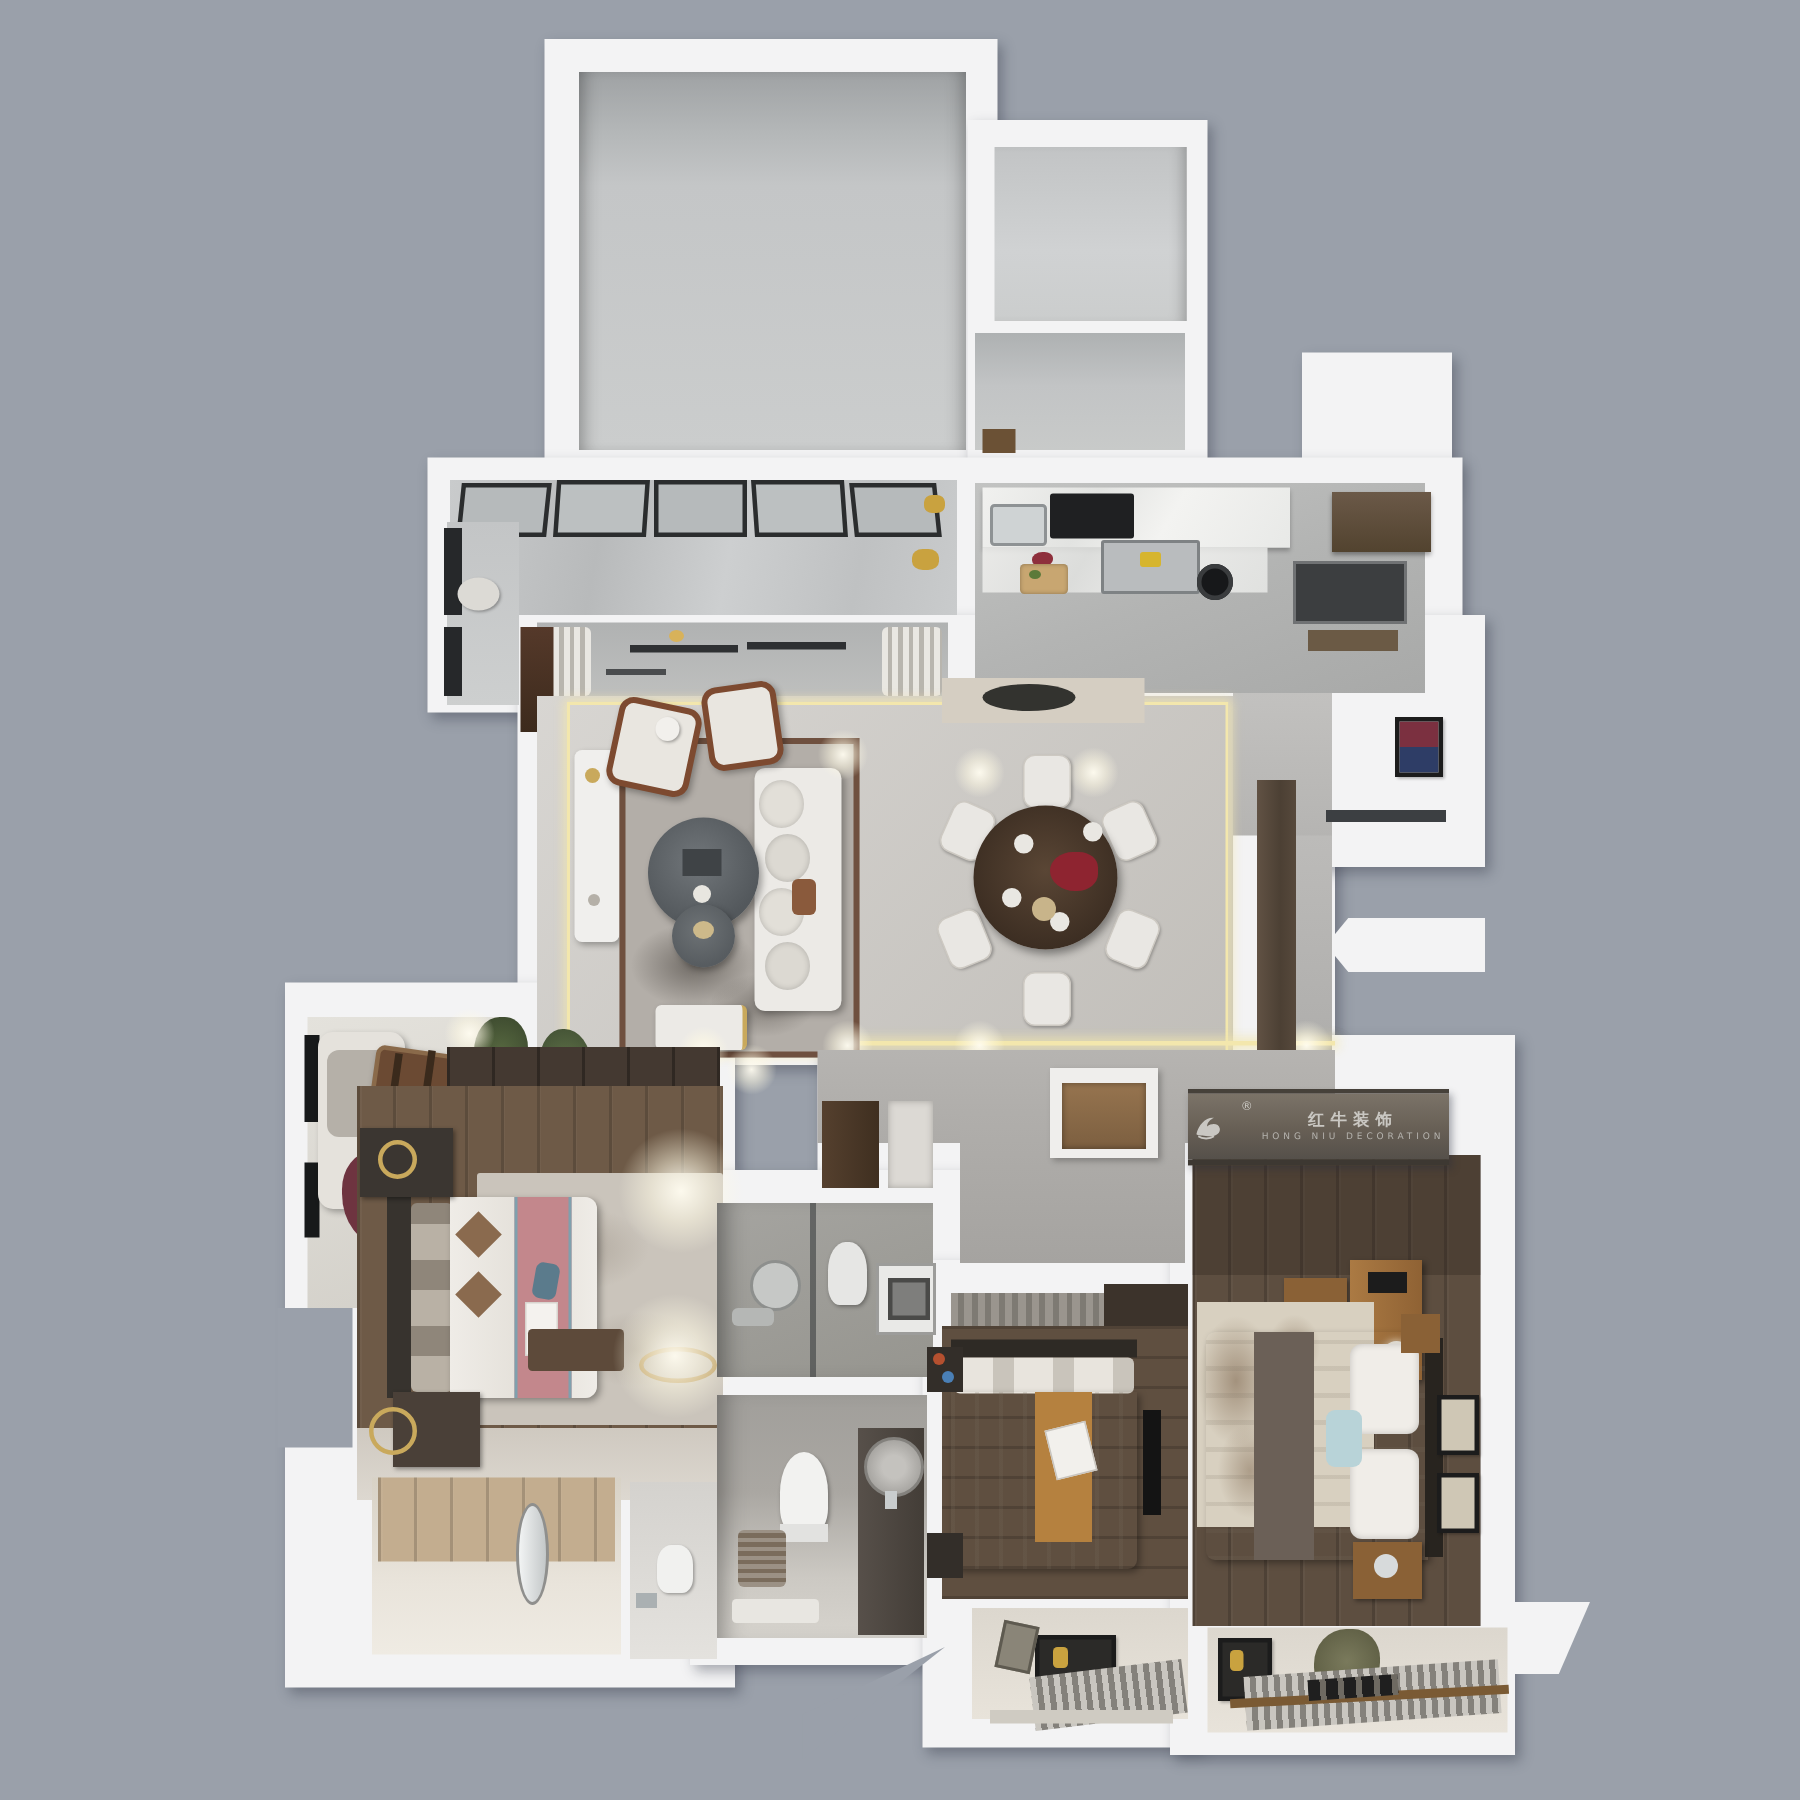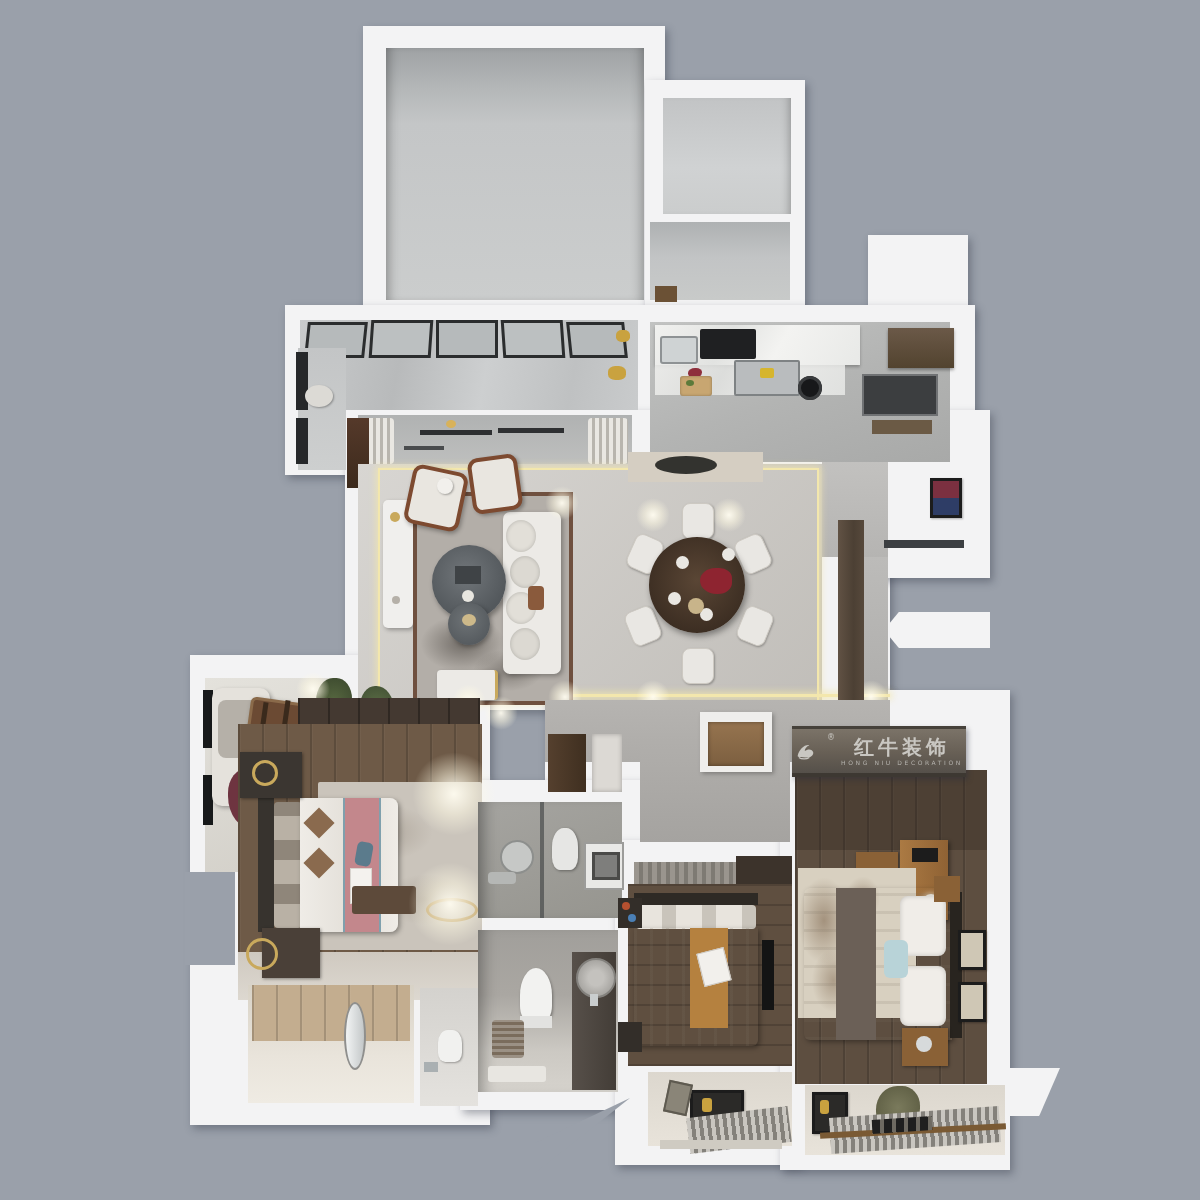--- a/index.html
+++ b/index.html
@@ -22,21 +22,21 @@
   .marble{background:linear-gradient(120deg,#f1f1ef 0%,#e2e3e1 35%,#f3f3f1 60%,#e8e9e7 100%);}
   .yline{position:absolute;border:2px solid #f3e7ad;box-shadow:0 0 7px 2px rgba(243,231,173,.75);}
   .ystrip{position:absolute;background:#f3e7ad;box-shadow:0 0 7px 2px rgba(243,231,173,.8);}
   .chair{position:absolute;background:#e9e7e3;border:1px solid #cdc9c2;border-radius:8px;box-shadow:1px 1px 2px rgba(0,0,0,.25);}
   .framedart{position:absolute;border:3px solid #1c1c1c;background:#cfc7b5;box-shadow:1px 1px 2px rgba(0,0,0,.3);}
   #logo-band{position:absolute;left:792px;top:726px;width:174px;height:44px;
      background:linear-gradient(180deg,#7b7368 0%,#675f55 55%,#55504a 100%);
      border-top:3px solid #46413a;border-bottom:4px solid #3d3832;
      display:flex;align-items:center;justify-content:center;gap:6px;box-shadow:2px 3px 5px rgba(40,45,60,.4);}
   #logo-txt{display:flex;flex-direction:column;align-items:center;line-height:1;}
-  #logo-cn{color:#c9c7c2;font-size:20px;font-weight:bold;letter-spacing:4px;white-space:nowrap;}
+  #logo-cn{color:#c9c7c2;font-size:11px;font-weight:bold;letter-spacing:4px;white-space:nowrap;}
   #logo-en{color:#b5b3ae;font-size:6px;letter-spacing:2.6px;margin-top:3px;white-space:nowrap;}
   #logo-reg{color:#c9c7c2;font-size:8px;align-self:flex-start;margin-top:4px;}
 </style>
 </head>
 <body>
 
 <div id="stage">
 
   <div class="wall" style="left:363px;top:26px;width:302px;height:298px;"></div>
   <div class="wall" style="left:645px;top:80px;width:160px;height:244px;"></div>

